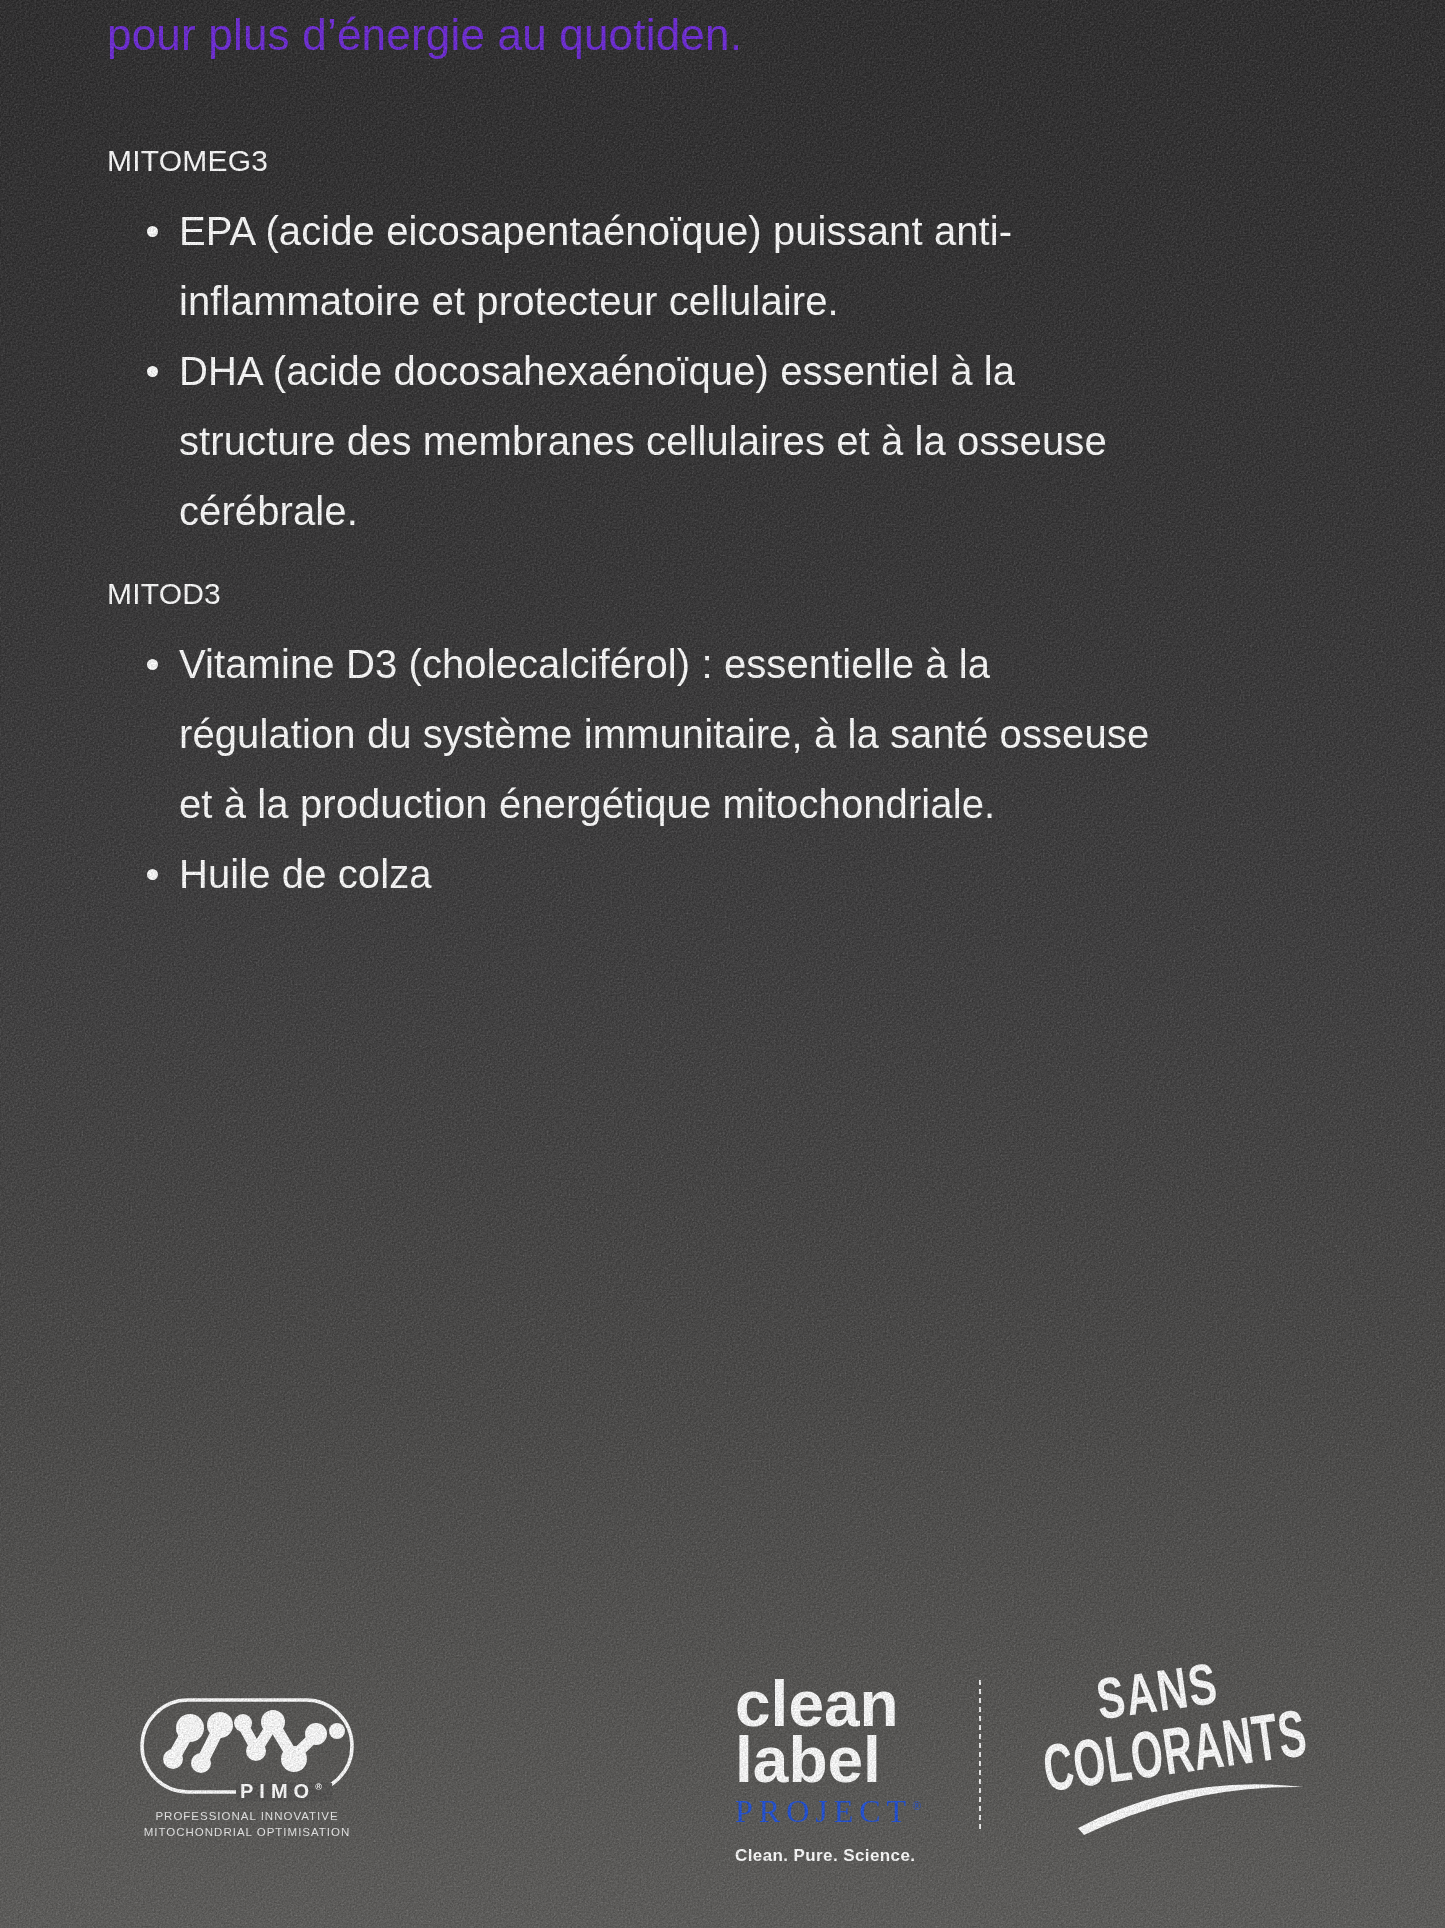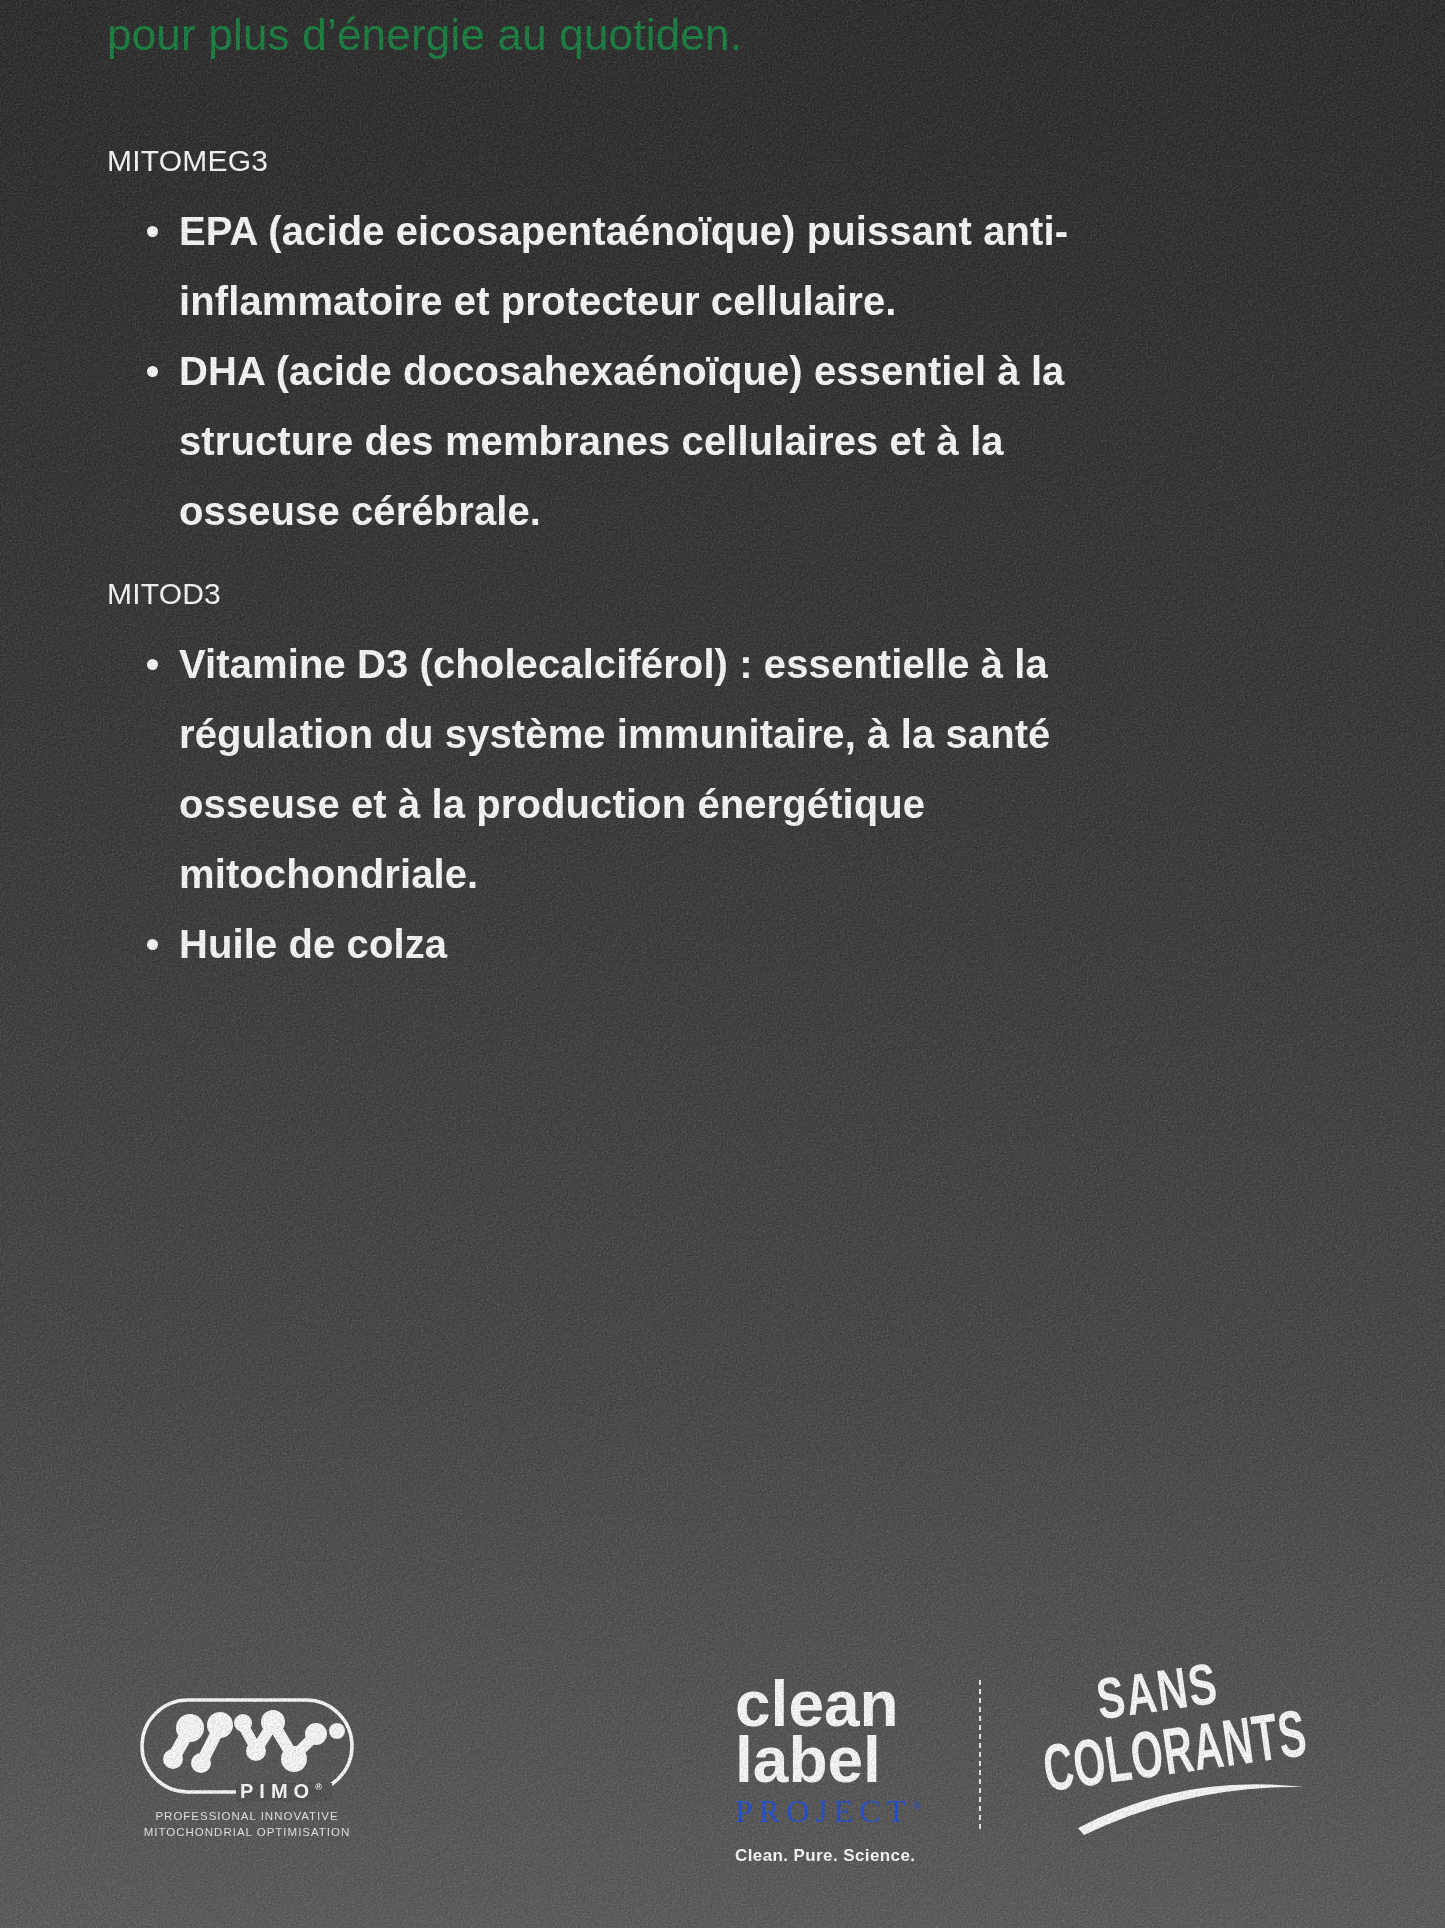--- a/index.html
+++ b/index.html
@@ -7,26 +7,26 @@
     width:1445px;height:1928px;
     position:relative;overflow:hidden;
     background:linear-gradient(180deg,#2b2a2b 0%,#323132 25%,#3b3a3b 48%,#474645 72%,#555452 90%,#5c5b59 100%);
     font-family:"Liberation Sans",sans-serif;
     color:#ffffff;
     -webkit-font-smoothing:antialiased;
   }
   .content{position:absolute;left:107px;top:0;width:1260px;}
   .title{margin:200px 0 0 0;font-size:85px;font-weight:700;line-height:1;white-space:nowrap;}
   .title-inner{display:inline-block;transform:scaleX(0.8);transform-origin:left center;letter-spacing:-1px;}
-  .subtitle{margin:10px 0 0 0;font-size:44px;font-weight:400;letter-spacing:0.2px;color:#15803d;}
+  .subtitle{margin:10px 0 0 0;font-size:44px;font-weight:400;letter-spacing:0.2px;color:#6d28d9;}
   main{margin-top:66px;}
   .section-heading{margin:0;font-size:30px;font-weight:500;line-height:70px;letter-spacing:0.2px;}
   .section + .section .section-heading{margin-top:13px;}
   ul.bullets{list-style:none;margin:0;padding:0;max-width:1050px;}
-  li.bullet{display:flex;align-items:flex-start;font-size:40px;line-height:70px;font-weight:700;letter-spacing:0.1px;}
+  li.bullet{display:flex;align-items:flex-start;font-size:40px;line-height:70px;font-weight:400;letter-spacing:0.1px;}
   .dot{flex:0 0 11px;width:11px;height:11px;border-radius:50%;background:#fff;margin:30px 21px 0 40px;}
   .bullet-text{flex:1;max-width:1010px;}
 
   
   .pimo-logo{position:absolute;left:128px;top:1692px;}
   .clean-label{position:absolute;left:735px;top:1676px;}
   .cl-word{font-size:64px;font-weight:700;line-height:56px;letter-spacing:0px;}
   .cl-project{font-family:"Liberation Serif",serif;font-size:32px;font-weight:400;letter-spacing:6px;margin-top:5px;color:#1d4ed8;}
   .cl-project sup{font-size:12px;letter-spacing:0;}
   .cl-tagline{font-size:17px;font-weight:700;margin-top:16px;letter-spacing:0.4px;}

